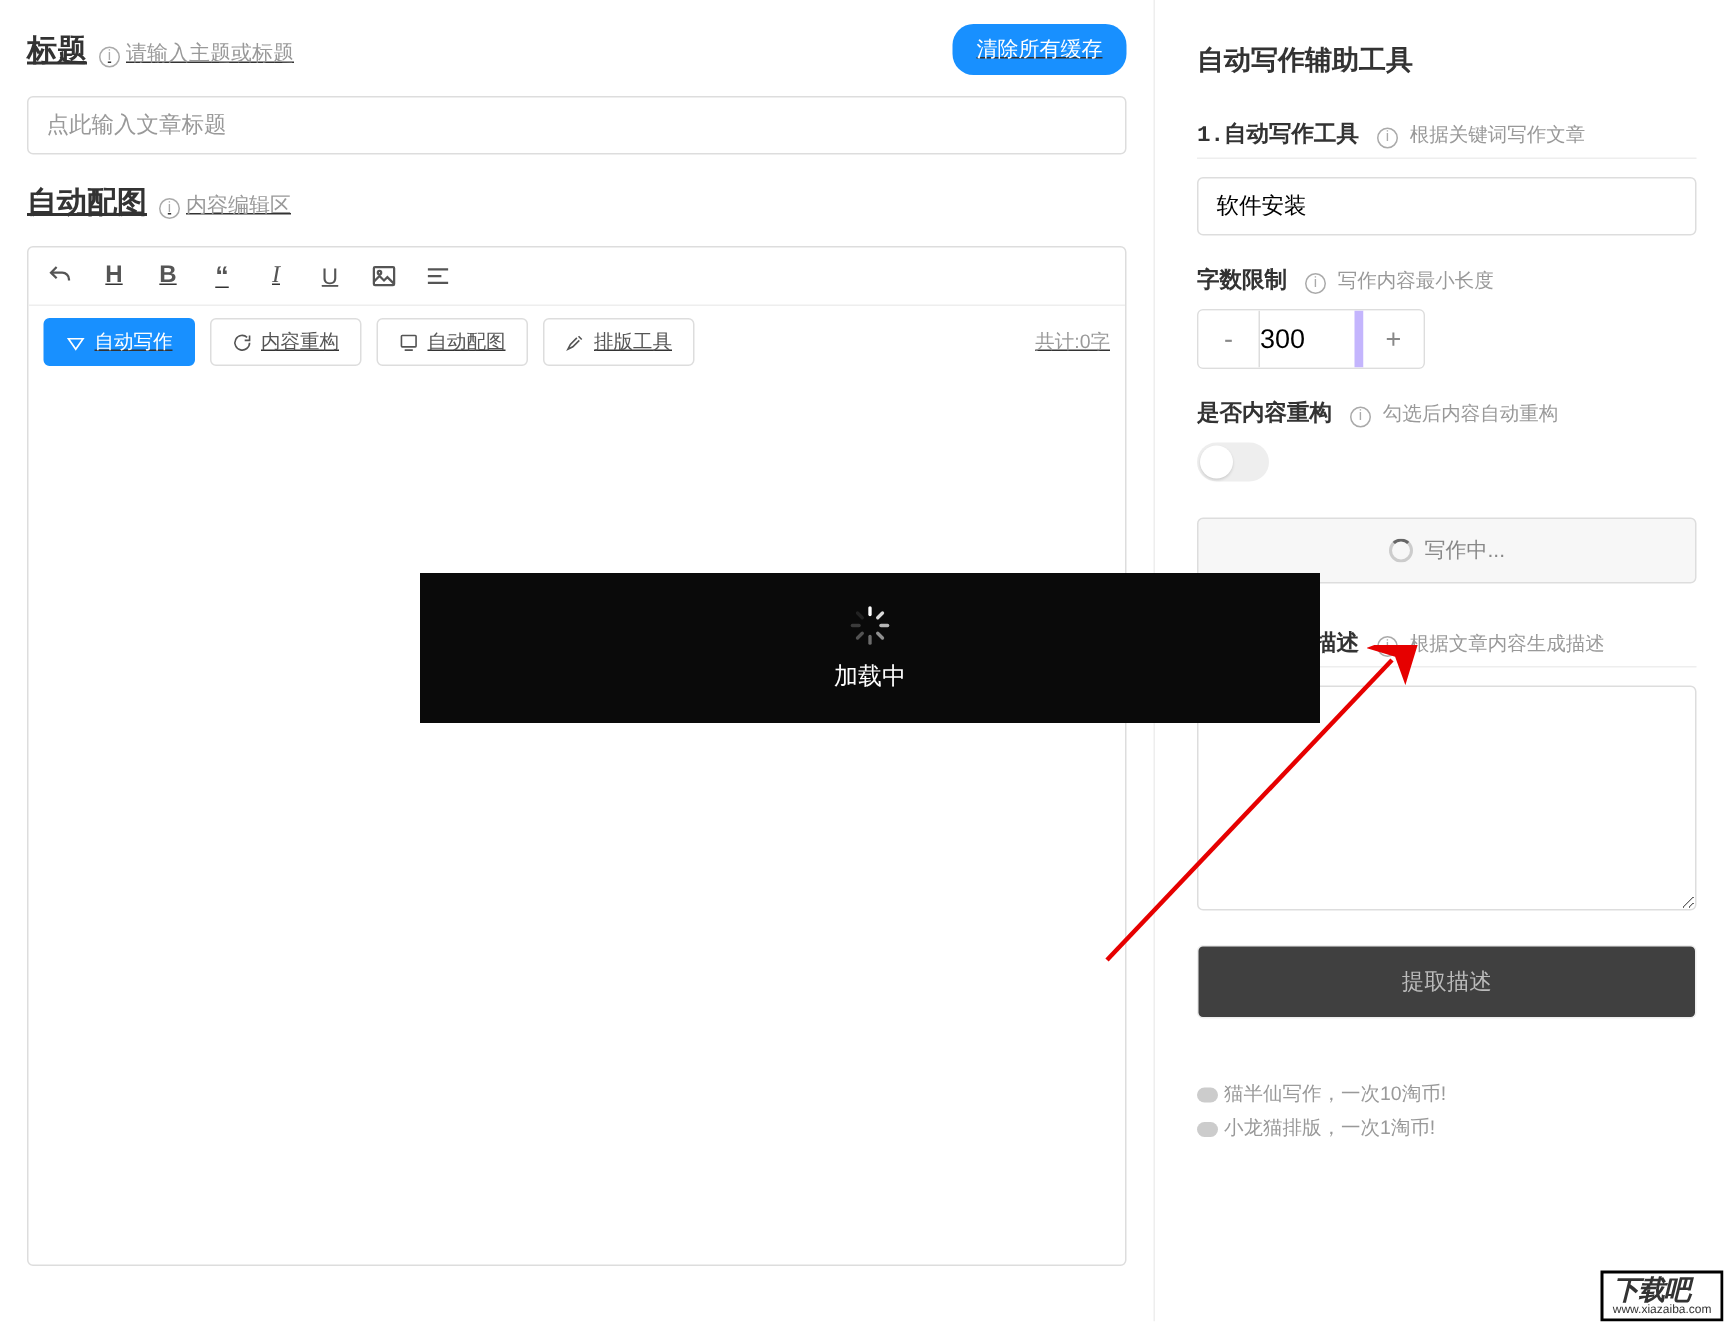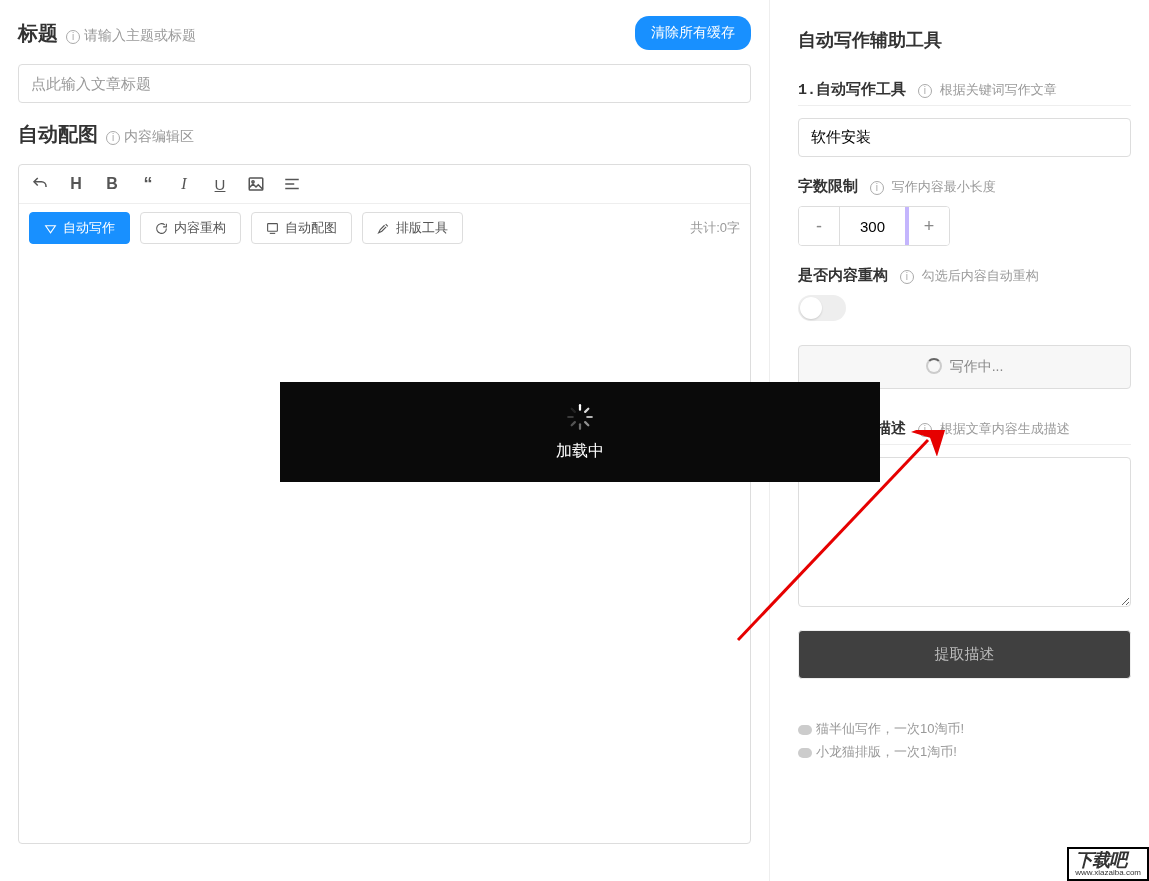--- a/index.html
+++ b/index.html
@@ -12,20 +12,21 @@
     height: 881px;
     position: relative;
     overflow: hidden;
   }
   .container { display: flex; height: 100%; }
   .main-col {
     width: 770px;
     padding: 16px 18px 0 18px;
     border-right: 1px solid #eee;
     position: relative;
+    text-decoration: underline;
   }
   .side-col {
     flex: 1;
     padding: 28px 18px 0 28px;
   }
   .section-head {
     display: flex;
     align-items: baseline;
     margin-bottom: 16px;
   }
@@ -146,23 +147,23 @@
     background: #fff;
     border: none;
     font-size: 18px;
     color: #888;
     cursor: pointer;
   }
   .step-val {
     width: 70px;
     border: none;
     border-left: 1px solid #ddd;
-    border-right: 4px solid #c4b5fd;
-    text-align: center;
-    font-size: 15px;
+    border-right: 6px solid #c4b5fd;
+    text-align: left;
+    font-size: 18px;
   }
   .toggle {
     width: 48px; height: 26px;
     background: #eee;
     border-radius: 13px;
     position: relative;
     cursor: pointer;
     margin-bottom: 24px;
   }
   .toggle::after {
@@ -191,21 +192,21 @@
   }
   .writing-btn {
     width: 100%;
     padding: 12px 0;
     background: #f7f7f7;
     color: #888;
     border: 1px solid #ddd;
     border-radius: 4px;
     font-size: 14px;
     display: flex;
-    align-items: flex-start;
+    align-items: center;
     justify-content: center;
     gap: 8px;
     margin-bottom: 30px;
   }
   .spinner-s {
     width: 16px; height: 16px;
     border: 2px solid #ccc;
     border-top-color: #666;
     border-radius: 50%;
     animation: spin 1s linear infinite;

